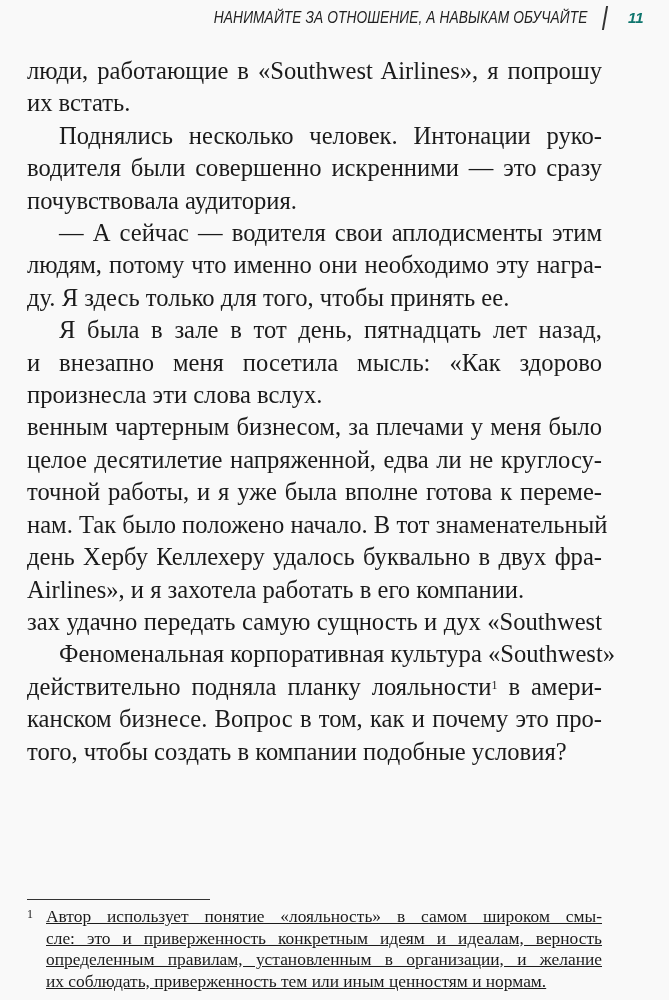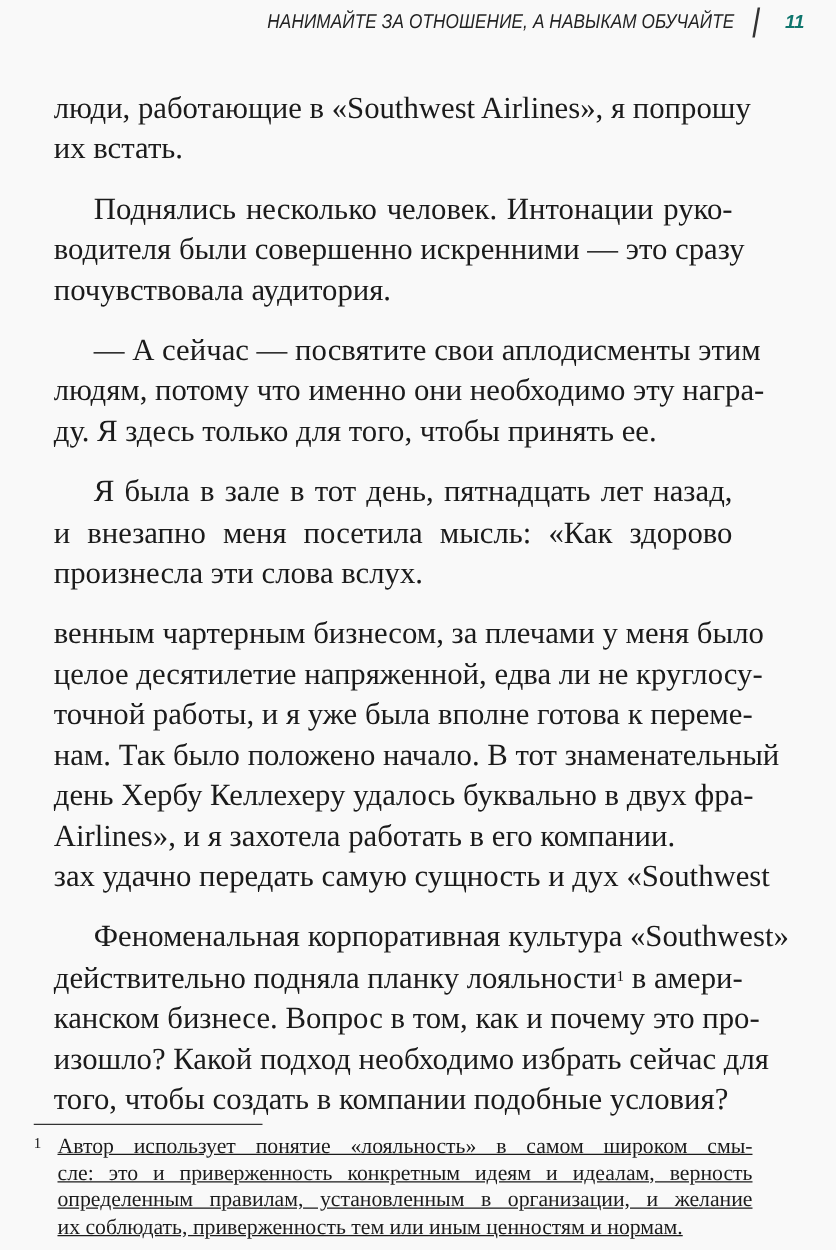--- a/index.html
+++ b/index.html
@@ -28,21 +28,21 @@
     position:absolute; left:628px; top:9px;
     font-family:"Liberation Sans", sans-serif; font-weight:bold;
     font-size:15px; color:#0f766e;
   }
   .body-text {
     position:absolute; left:27px; top:55px; width:575px;
     font-family:"Liberation Serif", serif;
     font-size:24.6px; line-height:32.4px;
     text-align:justify;
   }
-  .body-text p { margin:16px; }
+  .body-text p { margin:0; }
   .body-text .line { display:block; text-align:justify; text-align-last:justify; white-space:nowrap; overflow:visible; }
   .body-text .line.last { text-align-last:left; }
   .indent { padding-left:32px; }
   sup { font-size:12px; vertical-align:top; position:relative; top:-2px; }
   .footnote-rule {
     position:absolute; left:27px; top:899px; width:183px; height:1px; background:#333;
   }
   .footnote {
     position:absolute; left:27px; top:906px; width:575px;
     font-family:"Liberation Serif", serif;
@@ -66,21 +66,21 @@
   <p>
     <span class="line">люди, работающие в «Southwest Airlines», я попрошу</span>
     <span class="line last">их встать.</span>
   </p>
   <p>
     <span class="line indent">Поднялись несколько человек. Интонации руко-</span>
     <span class="line">водителя были совершенно искренними — это сразу</span>
     <span class="line last">почувствовала аудитория.</span>
   </p>
   <p>
-    <span class="line indent">— А сейчас — посвятите свои аплодисменты этим</span>
+    <span class="line indent">— А сейчас — водителя свои аплодисменты этим</span>
     <span class="line">людям, потому что именно они необходимо эту награ-</span>
     <span class="line last">ду. Я здесь только для того, чтобы принять ее.</span>
   </p>
   <p>
     <span class="line indent">Я была в зале в тот день, пятнадцать лет назад,</span>
     <span class="line">и внезапно меня посетила мысль: «Как здорово</span>
     <span class="line last">произнесла эти слова вслух.</span>
   </p>
   <p>
     <span class="line">венным чартерным бизнесом, за плечами у меня было</span>
@@ -88,21 +88,20 @@
     <span class="line">точной работы, и я уже была вполне готова к переме-</span>
     <span class="line">нам. Так было положено начало. В тот знаменательный</span>
     <span class="line">день Хербу Келлехеру удалось буквально в двух фра-</span>
     <span class="line last">Airlines», и я захотела работать в его компании.</span>
     <span class="line">зах удачно передать самую сущность и дух «Southwest</span>
   </p>
   <p>
     <span class="line indent">Феноменальная корпоративная культура «Southwest»</span>
     <span class="line"><span>действительно подняла планку лояльности</span><sup>1</sup><span> в амери-</span></span>
     <span class="line">канском бизнесе. Вопрос в том, как и почему это про-</span>
-    <span class="line">изошло? Какой подход необходимо избрать сейчас для</span>
     <span class="line last">того, чтобы создать в компании подобные условия?</span>
   </p>
 </div>
 
 <div class="footnote-rule"></div>
 
 <div class="footnote">
   <span class="fn-marker">1</span>
   <div class="fn-text">
     <span class="line">Автор использует понятие «лояльность» в самом широком смы-</span>

